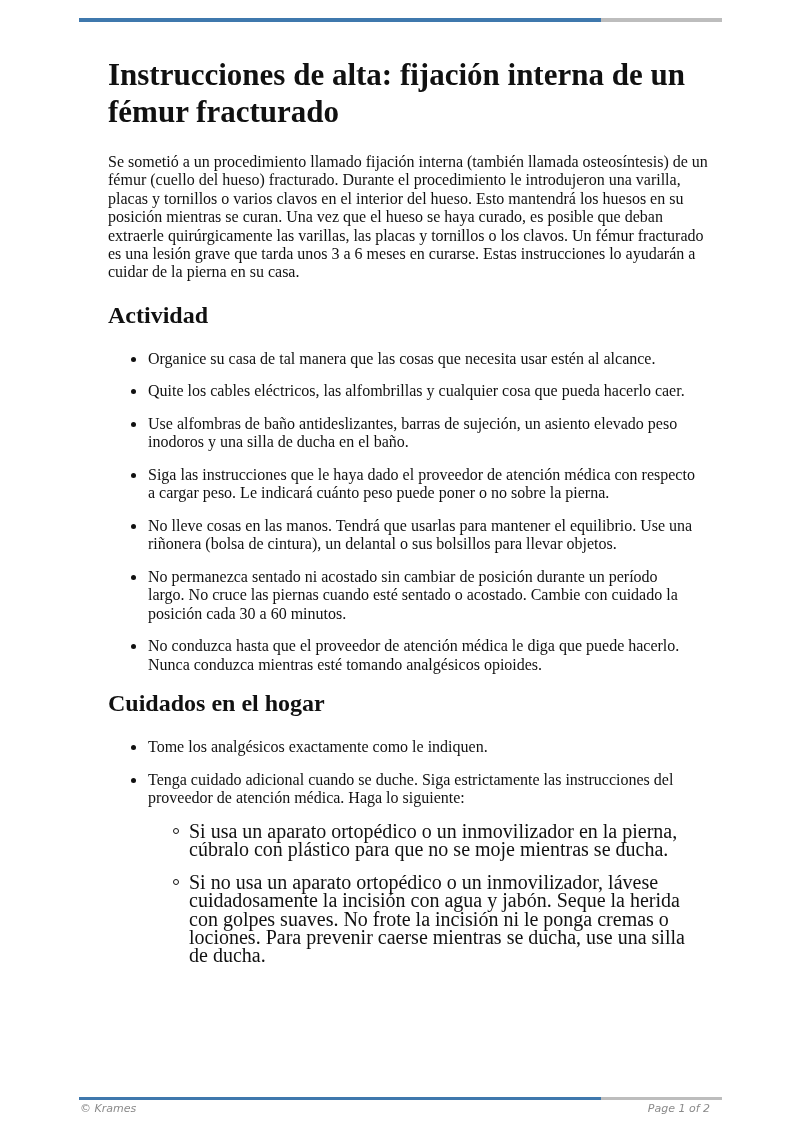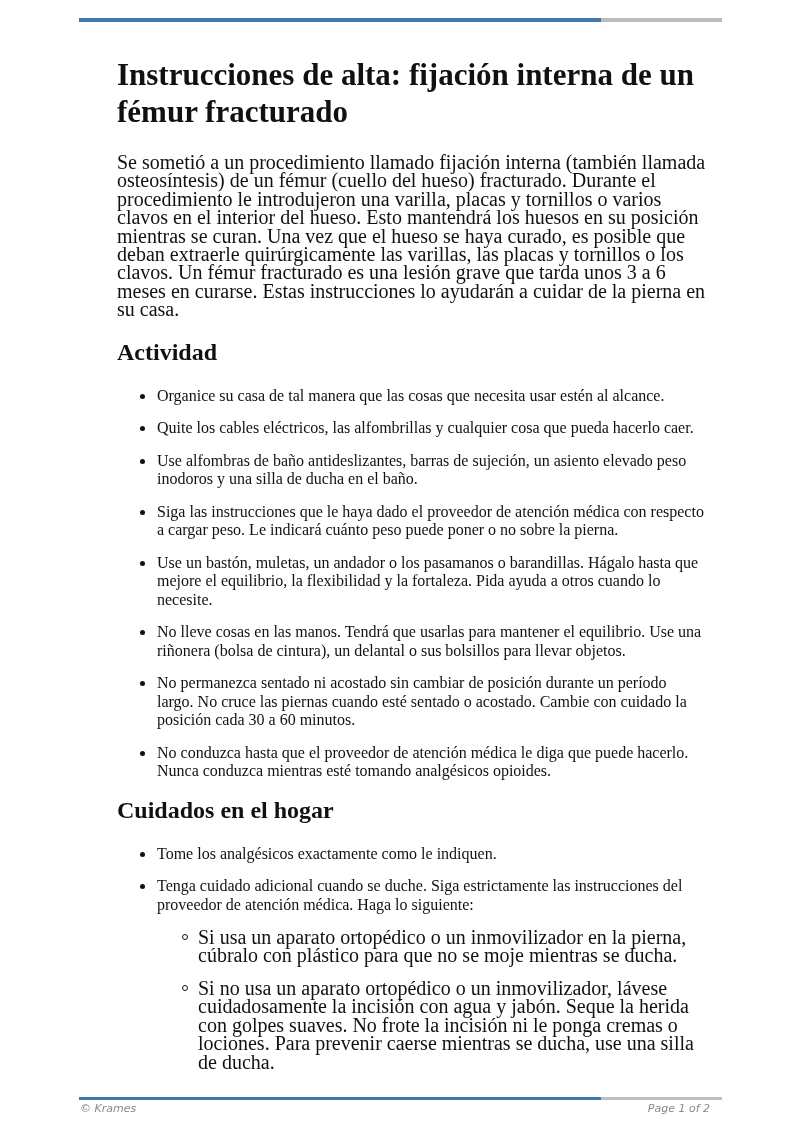--- a/index.html
+++ b/index.html
@@ -22,33 +22,33 @@
       height: 4px;
       display: flex;
     }
     .rule .blue { width: 522px; height: 100%; background: #3f78ad; }
     .rule .grey { flex: 1; height: 100%; background: #bdbdbd; }
     .rule.top { top: 18px; }
     .rule.bottom { top: 1097px; height: 3px; }
 
     .content {
       position: absolute;
-      left: 117px;
+      left: 108px;
       top: 56px;
       width: 600px;
     }
     h1 {
       font-size: 31px;
       line-height: 37px;
       font-weight: bold;
       margin: 0 0 23px 0;
       color: #111;
     }
     p.intro {
-      font-size: 20px;
+      font-size: 16px;
       line-height: 18.4px;
       margin: 0 0 18px 0;
     }
     h2 {
       font-size: 24px;
       line-height: 30px;
       font-weight: bold;
       margin: 0 0 20px 0;
       color: #111;
     }
@@ -117,21 +117,20 @@
   <h1>Instrucciones de alta: fijación interna de un fémur fracturado</h1>
   <p class="intro">Se sometió a un procedimiento llamado fijación interna (también llamada osteosíntesis) de un fémur (cuello del hueso) fracturado. Durante el procedimiento le introdujeron una varilla, placas y tornillos o varios clavos en el interior del hueso. Esto mantendrá los huesos en su posición mientras se curan. Una vez que el hueso se haya curado, es posible que deban extraerle quirúrgicamente las varillas, las placas y tornillos o los clavos. Un fémur fracturado es una lesión grave que tarda unos  3 a 6 meses en curarse. Estas instrucciones lo ayudarán a cuidar de la pierna en su casa.</p>
 
   <section>
     <h2>Actividad</h2>
     <ul class="bullets">
       <li><span class="dot"></span><span>Organice su casa de tal manera que las cosas que necesita usar estén al alcance.</span></li>
       <li><span class="dot"></span><span>Quite los cables eléctricos, las alfombrillas y cualquier cosa que pueda hacerlo caer.</span></li>
       <li><span class="dot"></span><span>Use alfombras de baño antideslizantes, barras de sujeción, un asiento elevado peso inodoros y una silla de ducha en el baño.</span></li>
       <li><span class="dot"></span><span>Siga las instrucciones que le haya dado el proveedor de atención médica con respecto a cargar peso. Le indicará cuánto peso puede poner o no sobre la pierna.</span></li>
-      <li><span class="dot"></span><span>Use un bastón, muletas, un andador o los pasamanos o barandillas. Hágalo hasta que mejore el equilibrio, la flexibilidad y la fortaleza. Pida ayuda a otros cuando lo necesite.</span></li>
       <li><span class="dot"></span><span>No lleve cosas en las manos. Tendrá que usarlas para mantener el equilibrio. Use una riñonera (bolsa de cintura), un delantal o sus bolsillos para llevar objetos.</span></li>
       <li><span class="dot"></span><span>No permanezca sentado ni acostado sin cambiar de posición durante un período largo. No cruce las piernas cuando esté sentado o acostado. Cambie con cuidado la posición cada  30 a 60 minutos.</span></li>
       <li><span class="dot"></span><span>No conduzca hasta que el proveedor de atención médica le diga que puede hacerlo. Nunca conduzca mientras esté tomando analgésicos opioides.</span></li>
     </ul>
   </section>
 
   <section>
     <h2>Cuidados en el hogar</h2>
     <ul class="bullets">
       <li><span class="dot"></span><span>Tome los analgésicos exactamente como le indiquen.</span></li>

